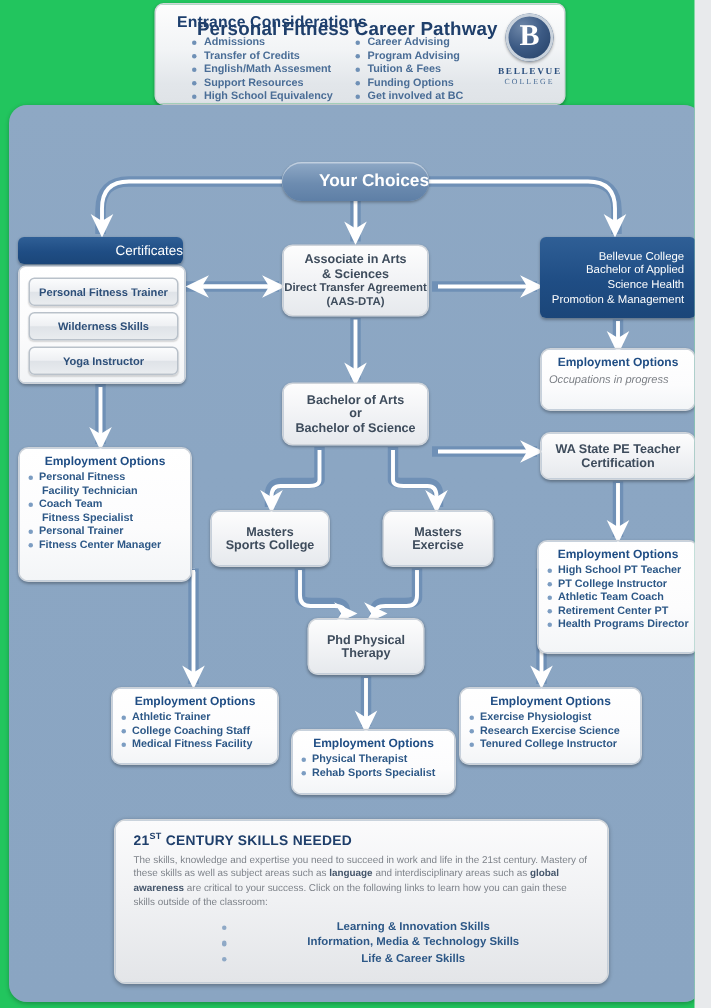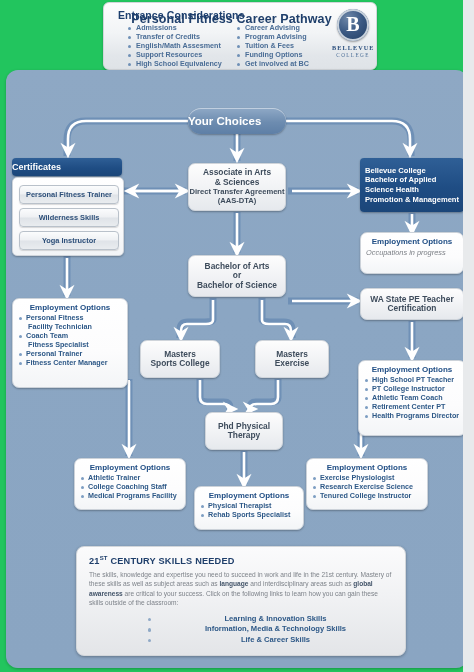--- a/index.html
+++ b/index.html
@@ -65,38 +65,38 @@
   
   svg.wires{position:absolute;left:0;top:0;width:474px;height:672px;pointer-events:none;}
 
   
   .node{position:absolute;box-sizing:border-box;text-align:center;}
 
   .pill{
     position:absolute;left:188px;top:108px;width:98px;height:26px;border-radius:13px;
     background:linear-gradient(180deg,#8fa9c6 0%,#6d8cb0 55%,#5e7fa6 100%);
     box-shadow:inset 0 1px 0 rgba(255,255,255,.45), 0 1px 2px rgba(0,0,0,.3);
-    color:#fff;font-size:11.5px;font-weight:bold;line-height:26px;text-align:left;
+    color:#fff;font-size:11.5px;font-weight:bold;line-height:26px;text-align:right;
   }
 
   .white-box{
     border-radius:7px;
     background:linear-gradient(180deg,#fdfdfd 0%,#f4f5f7 40%,#e6e9ed 100%);
     box-shadow:0 1px 2px rgba(0,0,0,.3);
     border:1px solid #cfd4da;
     color:#3c4a59;font-weight:bold;
     display:flex;align-items:center;justify-content:center;
   }
   .white-box .t{line-height:9.4px;font-size:7.6px;color:#3e4c5c;}
   .white-box .t .big{font-size:8.4px;}
 
   .darkhdr{
     border-radius:4px;
     background:linear-gradient(180deg,#2f5f96 0%,#1f4d84 55%,#1b4679 100%);
-    color:#fff;font-weight:bold;font-size:9px;text-align:left;
+    color:#fff;font-weight:normal;font-size:9px;text-align:right;
     box-shadow:0 1px 2px rgba(0,0,0,.3);
   }
 
   
   #certificates{left:12px;top:158px;width:110px;height:96px;}
   #certificates .hdr{position:absolute;left:0;top:0;width:110px;height:18px;line-height:18px;}
   #certificates .body{
     position:absolute;left:0;top:19px;width:110px;height:77px;border-radius:5px;
     background:linear-gradient(180deg,#ffffff 0%,#fbfbfc 60%,#f2f4f6 100%);
     box-shadow:0 1px 2px rgba(0,0,0,.28);border:1px solid #cfd4da;
@@ -379,21 +379,21 @@
       <li>Retirement Center PT</li>
       <li>Health Programs Director</li>
     </ul>
   </div>
 
   <div class="emp" id="emp-msm">
     <h4>Employment Options</h4>
     <ul>
       <li>Athletic Trainer</li>
       <li>College Coaching Staff</li>
-      <li>Medical Programs Facility</li>
+      <li>Medical Fitness Facility</li>
     </ul>
   </div>
 
   <div class="emp" id="emp-phd">
     <h4>Employment Options</h4>
     <ul>
       <li>Physical Therapist</li>
       <li>Rehab Sports Specialist</li>
     </ul>
   </div>

